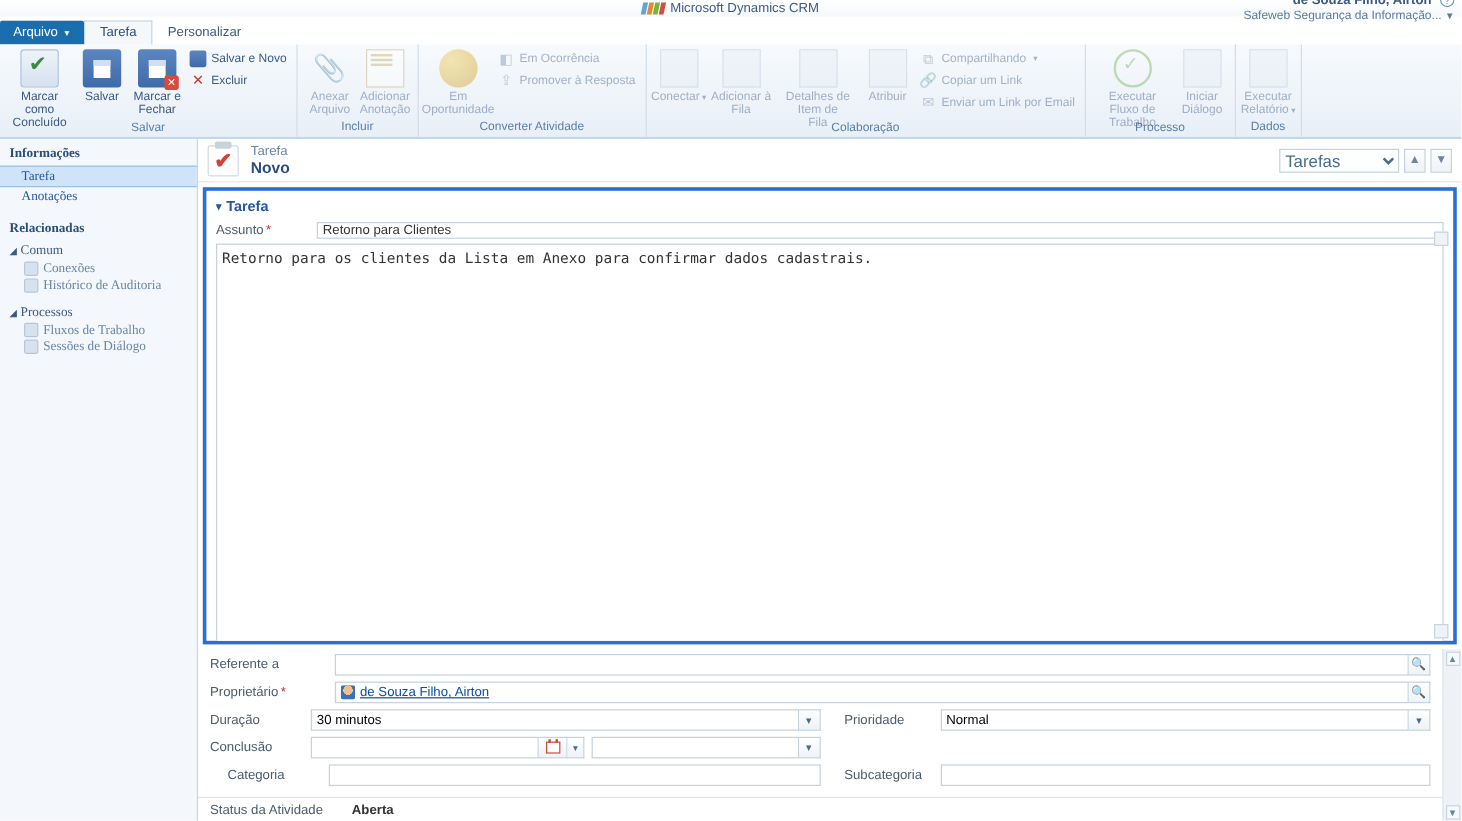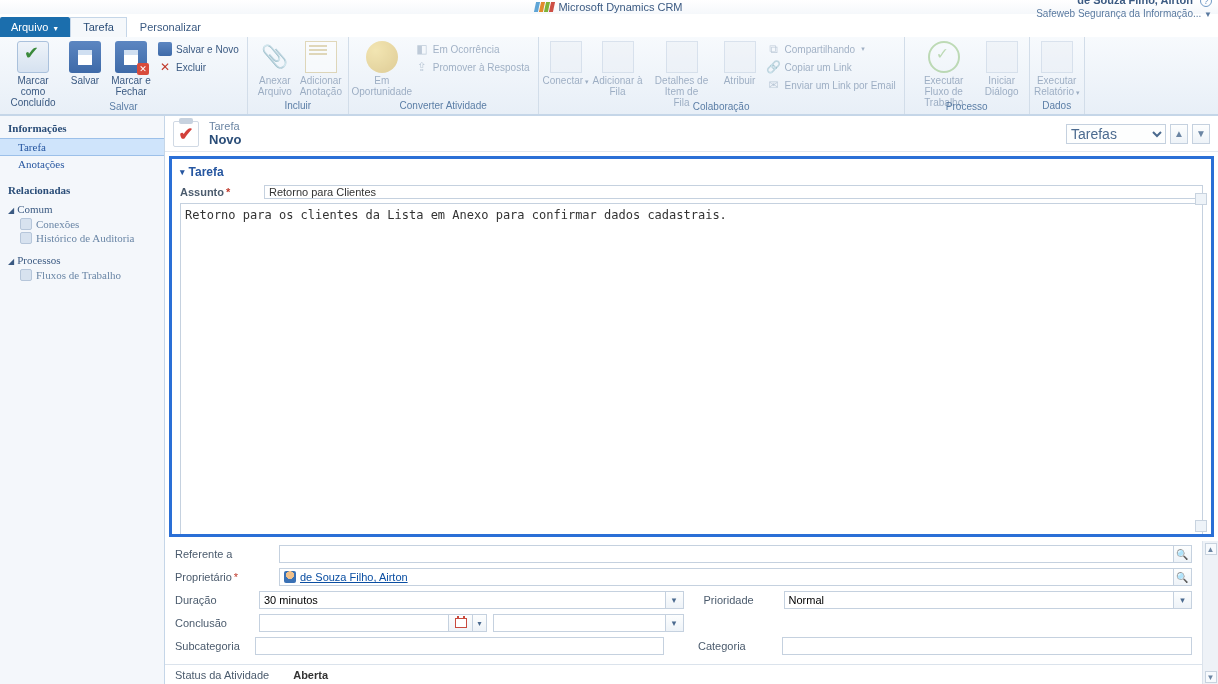--- a/index.html
+++ b/index.html
@@ -221,21 +221,21 @@
 
   .form-scroll{
     flex:1;overflow:hidden;position:relative;
     border:3px solid #2a6fd6;margin:4px;border-top-width:3px;
   }
   .form-inner{padding:6px 8px 4px;}
   .section-head{color:#2656a0;font-weight:bold;font-size:12px;display:flex;align-items:center;gap:4px;margin-bottom:6px;}
   .section-head .tri{font-size:9px;}
 
   .form-row{display:flex;align-items:center;margin-bottom:4px;}
-  .form-label{width:84px;color:#4b5b6d;font-size:11px;font-weight:bold;}
+  .form-label{width:84px;color:#4b5b6d;font-size:11px;}
   .req{color:#c0392b;margin-left:2px;}
   .form-ctrl{flex:1;}
   .form-ctrl input[type=text], .form-ctrl .txt{
     width:100%;height:14px;border:1px solid #c5d1df;background:#fff;padding:1px 4px;
     font-size:11px;color:#333;
   }
   .description-box{
     border:1px solid #c5d1df;background:#fff;height:336px;padding:4px;font-size:12px;color:#333;
     resize:none;width:100%;
   }
@@ -475,20 +475,24 @@
       </div>
     <div class="left-subitem">
         <span class="si"></span>
         <span>Histórico de Auditoria</span>
       </div>
 
     <div class="left-subhead" style="margin-top:6px"><span class="tri">◢</span><span>Processos</span></div>
     <div class="left-subitem">
         <span class="si"></span>
         <span>Fluxos de Trabalho</span>
+      </div>
+    <div class="left-subitem">
+        <span class="si"></span>
+        <span>Sessões de Diálogo</span>
       </div>
   </div>
 
   <div class="form-area">
     <div class="form-header">
       <div class="form-header-left">
         <div class="task-icon">
             <span class="chk">✔</span>
           </div>
         <div class="form-header-titles">
@@ -578,28 +582,28 @@
                 <div class="dchev">▾</div>
               </div>
               <div class="combo" style="width:180px;margin-left:6px">
                 <input class="cval" style="">
                 <div class="cbtn">▾</div>
               </div>
             </div>
           </div>
 
           <div class="lf-row">
+            <div class="lf-cell" style="flex:0 0 50%">
+              <div class="lf-label">Categoria</div>
+              <input class="lf-ctrl" style="width: 410px;" value="">
+            </div>
             <div class="lf-cell" style="flex:1">
               <div class="lf-label" style="width:80px">Subcategoria</div>
               <input class="lf-ctrl" style="flex: 1 1 0%;" value="">
             </div>
-            <div class="lf-cell" style="flex:0 0 50%">
-              <div class="lf-label">Categoria</div>
-              <input class="lf-ctrl" style="width: 410px;" value="">
-            </div>
           </div>
 
         </div>
 
         <div class="status-bar">
           <span>Status da Atividade</span>
           <span class="val">Aberta</span>
         </div>
       </div>
 

